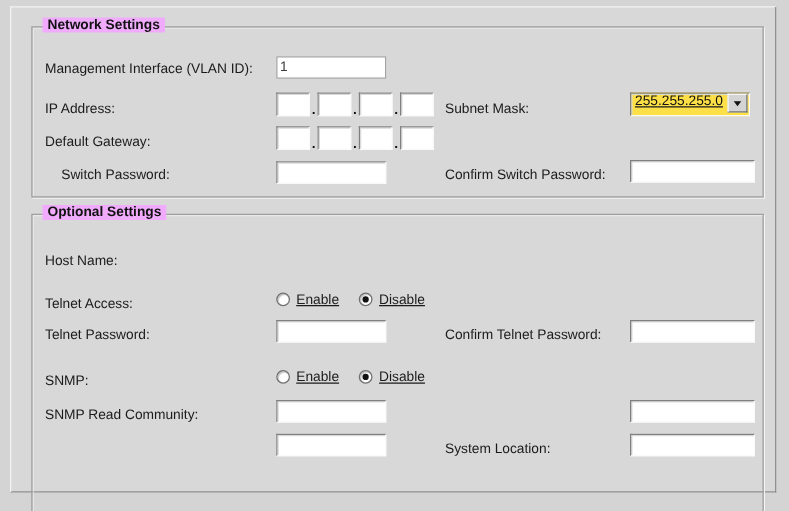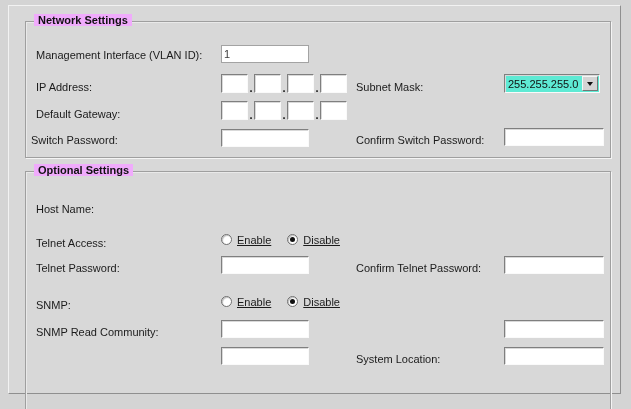--- a/index.html
+++ b/index.html
@@ -36,24 +36,24 @@
   .iprow{position:absolute;display:flex;align-items:flex-end;}
   .ipcell{
     box-sizing:border-box;width:27px;height:19px;background:#fff;
     border:1px solid;border-color:#7f7f7f #fafafa #fafafa #7f7f7f;
     box-shadow:inset 1px 1px 0 #d9d9d9;
     font-family:"Liberation Sans", sans-serif;font-size:11px;color:#222;
     padding:0 2px;outline:none;
   }
   .ipdot{width:6px;text-align:center;font-weight:bold;line-height:10px;color:#111;}
   .combo{
-    position:absolute;box-sizing:border-box;height:19px;background:#5eead4;
+    position:absolute;box-sizing:border-box;height:19px;background:#fde047;
     border:1px solid;border-color:#7f7f7f #fafafa #fafafa #7f7f7f;
     box-shadow:inset 1px 1px 0 #d9d9d9;
-    display:flex;align-items:center;cursor:default;
+    display:flex;align-items:flex-start;cursor:default;text-decoration:underline;
   }
   .combo-text{flex:1;padding-left:3px;font-size:11px;color:#111;white-space:nowrap;overflow:hidden;}
   .combo-btn{
     width:16px;height:15px;margin:0 1px 0 0;background:#d4d4d4;
     border:1px solid;border-color:#f5f5f5 #767676 #767676 #f5f5f5;
     display:flex;align-items:center;justify-content:center;box-sizing:border-box;
   }
   .arrow-down{
     width:0;height:0;border-left:3px solid transparent;border-right:3px solid transparent;
     border-top:4px solid #111;
@@ -106,21 +106,21 @@
   <div class="iprow" style="left:212px;top:95px;">
     <input class="ipcell" type="text" value="" style="">
     <span class="ipdot">.</span>
     <input class="ipcell" type="text" value="" style="">
     <span class="ipdot">.</span>
     <input class="ipcell" type="text" value="" style="">
     <span class="ipdot">.</span>
     <input class="ipcell" type="text" value="" style="">
   </div>
 
-  <div class="lbl" style="left:22px;top:128px;">Switch Password:</div>
+  <div class="lbl" style="left:40px;top:128px;">Switch Password:</div>
   <input class="tb" style="left: 212px; top: 123px; width: 88px;" type="password" value="">
 
   <div class="lbl" style="left:347px;top:128px;">Confirm Switch Password:</div>
   <input class="tb" style="left: 495px; top: 122px; width: 100px;" type="password" value="">
 
   <div class="group" style="left:16px;top:165px;width:586px;height:252px;">
     <div class="legend">Optional Settings</div>
   </div>
 
   <div class="lbl" style="left:27px;top:197px;">Host Name:</div>

